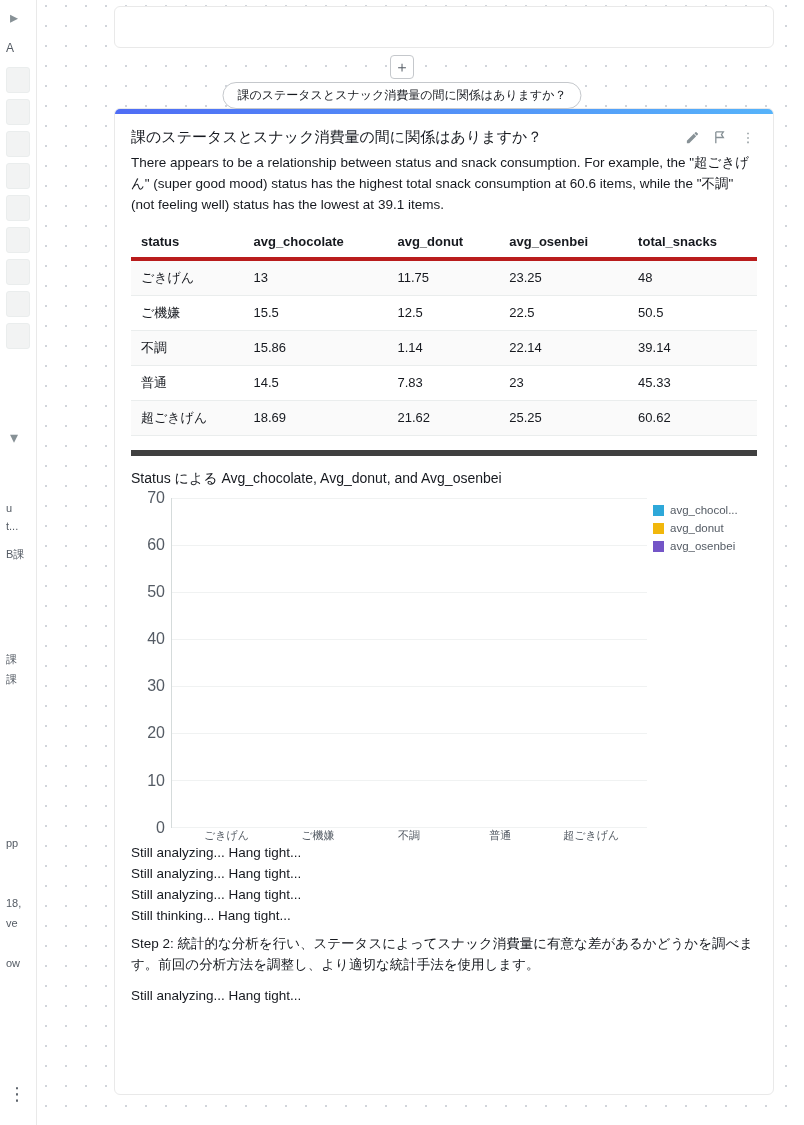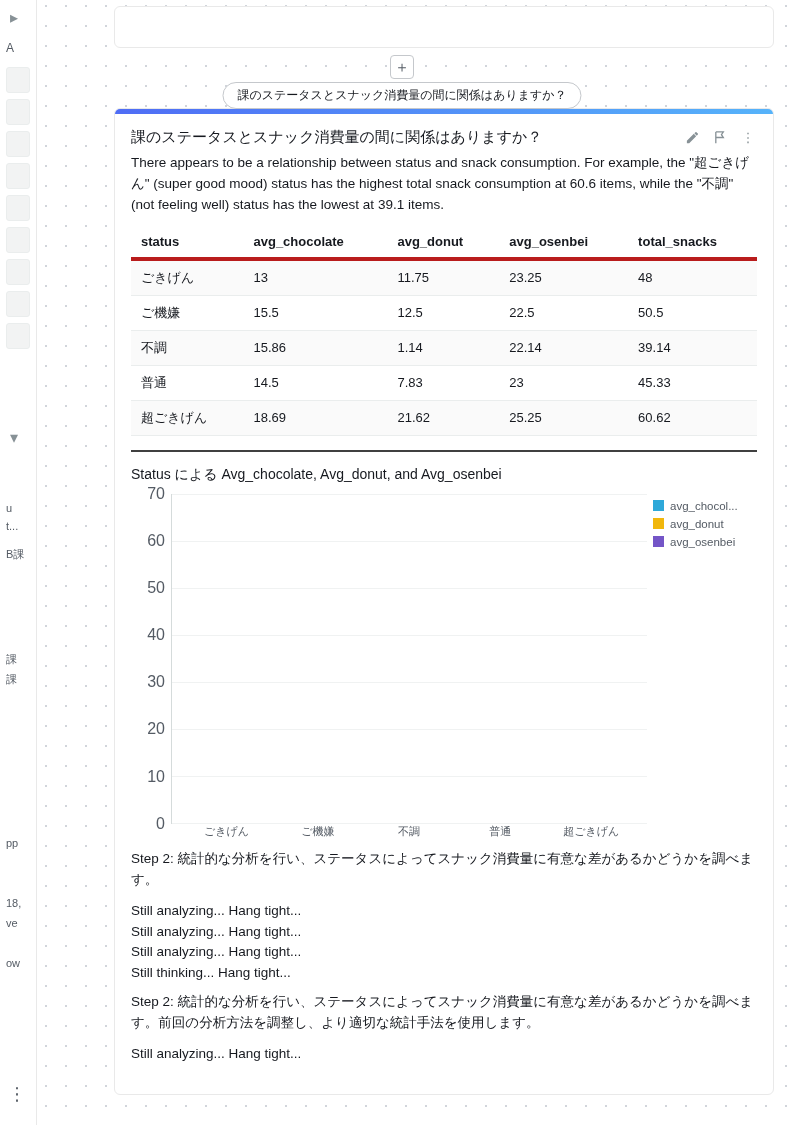--- a/index.html
+++ b/index.html
@@ -19,37 +19,37 @@
 .card .topbar{height:5px;background:linear-gradient(90deg,#4f6df5,#56b3fa)}
 .card .hdr{display:flex;align-items:center;padding:14px 16px 8px 16px}
 .card .hdr .title{flex:1;font-size:15px;font-weight:400}
 .card .hdr .ico{width:18px;height:18px;margin-left:10px;color:#879196;display:flex;align-items:center;justify-content:center;cursor:pointer}
 .card .body{padding:4px 16px 16px 16px;overflow:hidden;flex:1}
 .para{font-size:13.5px;line-height:1.55;margin:10px 0}
 table.data{width:100%;border-collapse:collapse;margin:10px 0 14px 0;font-size:13px}
 table.data th{text-align:left;font-weight:700;padding:8px 10px;border-bottom:4px solid #b91c1c}
 table.data td{padding:8px 10px;border-bottom:1px solid #eaeded}
 table.data tr.alt0 td{background:#fafafa}
-.chartwrap{border-top:2px solid #404040;padding-top:14px;margin-top:8px}
+.chartwrap{border-top:6px solid #404040;padding-top:14px;margin-top:8px}
 .charttitle{font-size:14px;margin-bottom:10px}
 .chartarea{position:relative;height:330px;display:flex}
 .yaxis{width:40px;position:relative}
 .ytick{position:absolute;right:6px;font-size:16px;color:#545b64;transform:translateY(50%)}
 .plot{flex:1;position:relative;border-left:1px solid #d5dbdb;border-bottom:1px solid #d5dbdb;margin-right:110px}
 .gl{position:absolute;left:0;right:0;border-top:1px solid #f0f2f2}
 .bars{position:absolute;inset:0;display:flex;align-items:flex-end;justify-content:space-around;padding:0 10px}
 .barcol{width:64px;display:flex;flex-direction:column-reverse}
 .seg{width:100%}
 .c0{background:#2ea8d9}
 .c1{background:#f1b70c}
 .c2{background:#7455c7}
 .xlabels{display:flex;justify-content:space-around;padding:0 10px;margin-right:110px;margin-left:40px}
 .xlabels span{font-size:11px;color:#545b64;width:64px;text-align:center}
 .legend{position:absolute;right:0;top:6px;width:104px;font-size:11.5px;color:#545b64}
-.legend .li{display:flex;align-items:center;margin-bottom:6px}
+.legend .li{display:flex;align-items:flex-end;margin-bottom:6px}
 .legend .sw{width:11px;height:11px;margin-right:6px;flex-shrink:0}
 .legend .lb{white-space:nowrap;overflow:hidden;text-overflow:ellipsis}
 .statusline{font-size:13.5px;line-height:1.55}
 svg{display:block}
 </style>
 </head>
 <body>
 
 <div class="canvas">
   <div class="dotgrid"></div>
@@ -218,21 +218,20 @@
         </div>
         <div class="xlabels" id="xlabels">
             <span>ごきげん</span>
             <span>ご機嫌</span>
             <span>不調</span>
             <span>普通</span>
             <span>超ごきげん</span>
           </div>
       </div>
 
-      <div class="para statusline">Step 2: 統計的な分析を行い、ステータスによってスナック消費量に有意な差があるかどうかを調べます。</div>
       <div id="prog">
           <div class="statusline">Still analyzing... Hang tight...</div>
           <div class="statusline">Still analyzing... Hang tight...</div>
           <div class="statusline">Still analyzing... Hang tight...</div>
           <div class="statusline">Still thinking... Hang tight...</div>
         </div>
       <div class="para statusline" style="margin-top:8px">Step 2: 統計的な分析を行い、ステータスによってスナック消費量に有意な差があるかどうかを調べます。前回の分析方法を調整し、より適切な統計手法を使用します。</div>
       <div class="statusline">Still analyzing... Hang tight...</div>
 
     </div>

